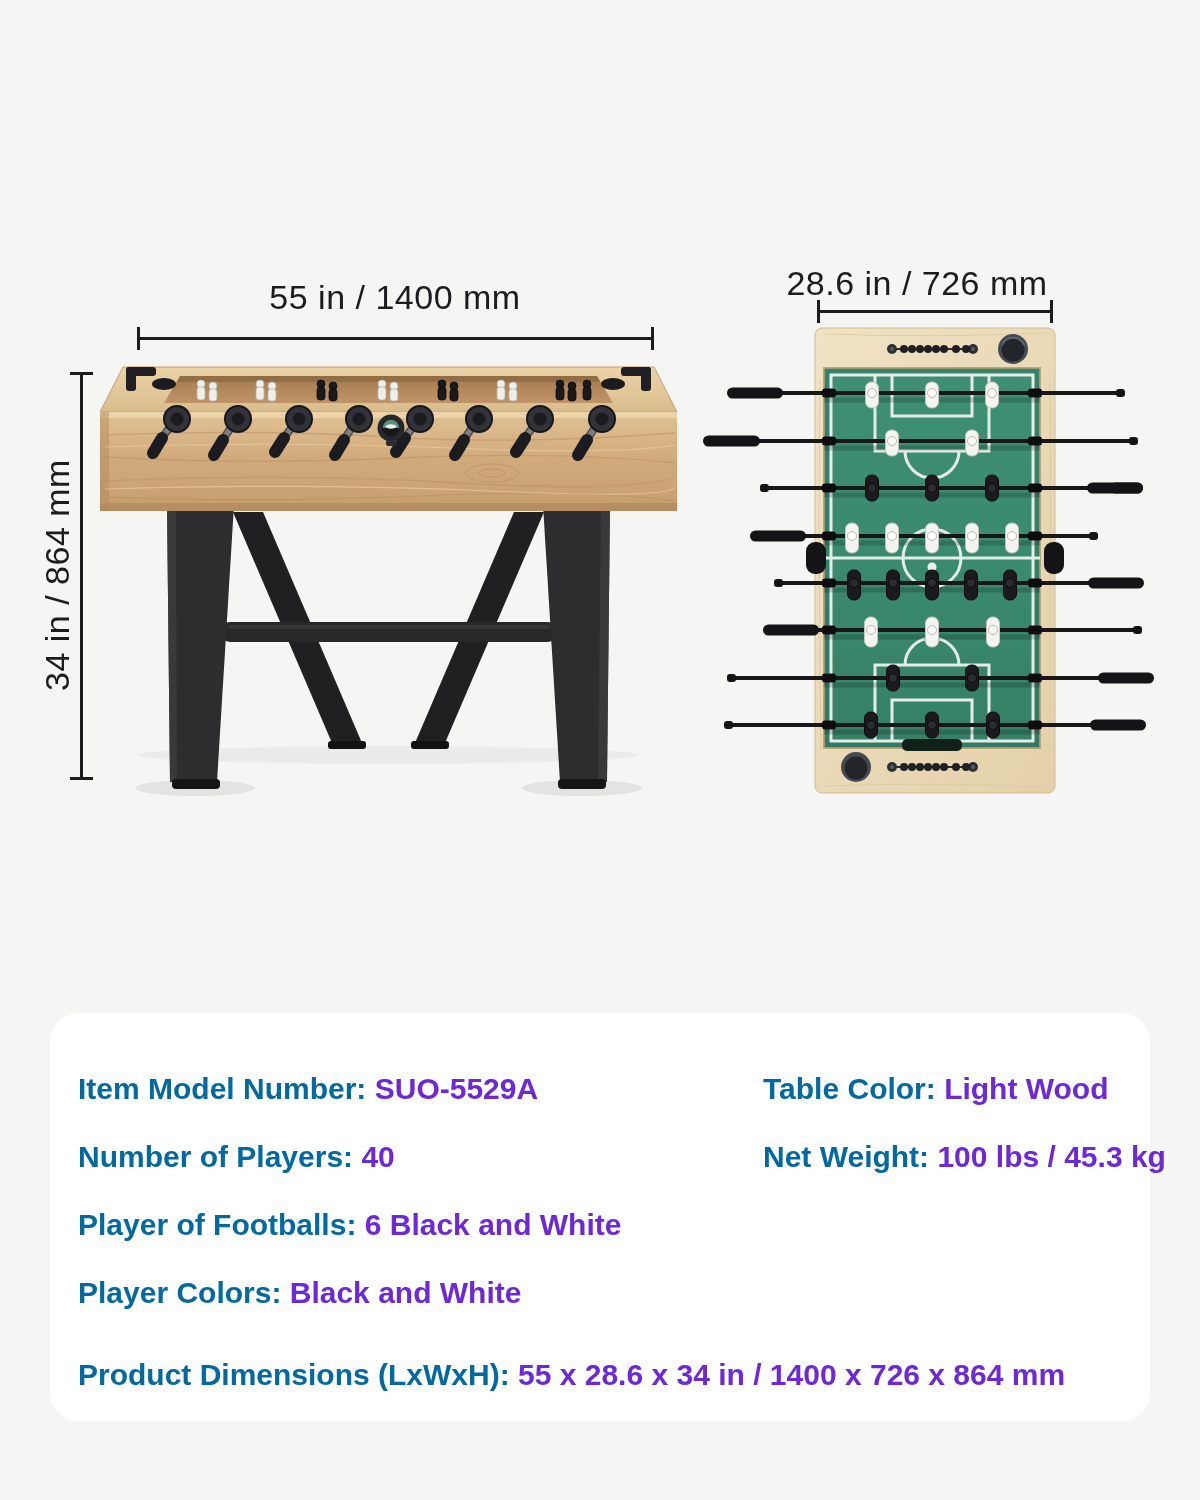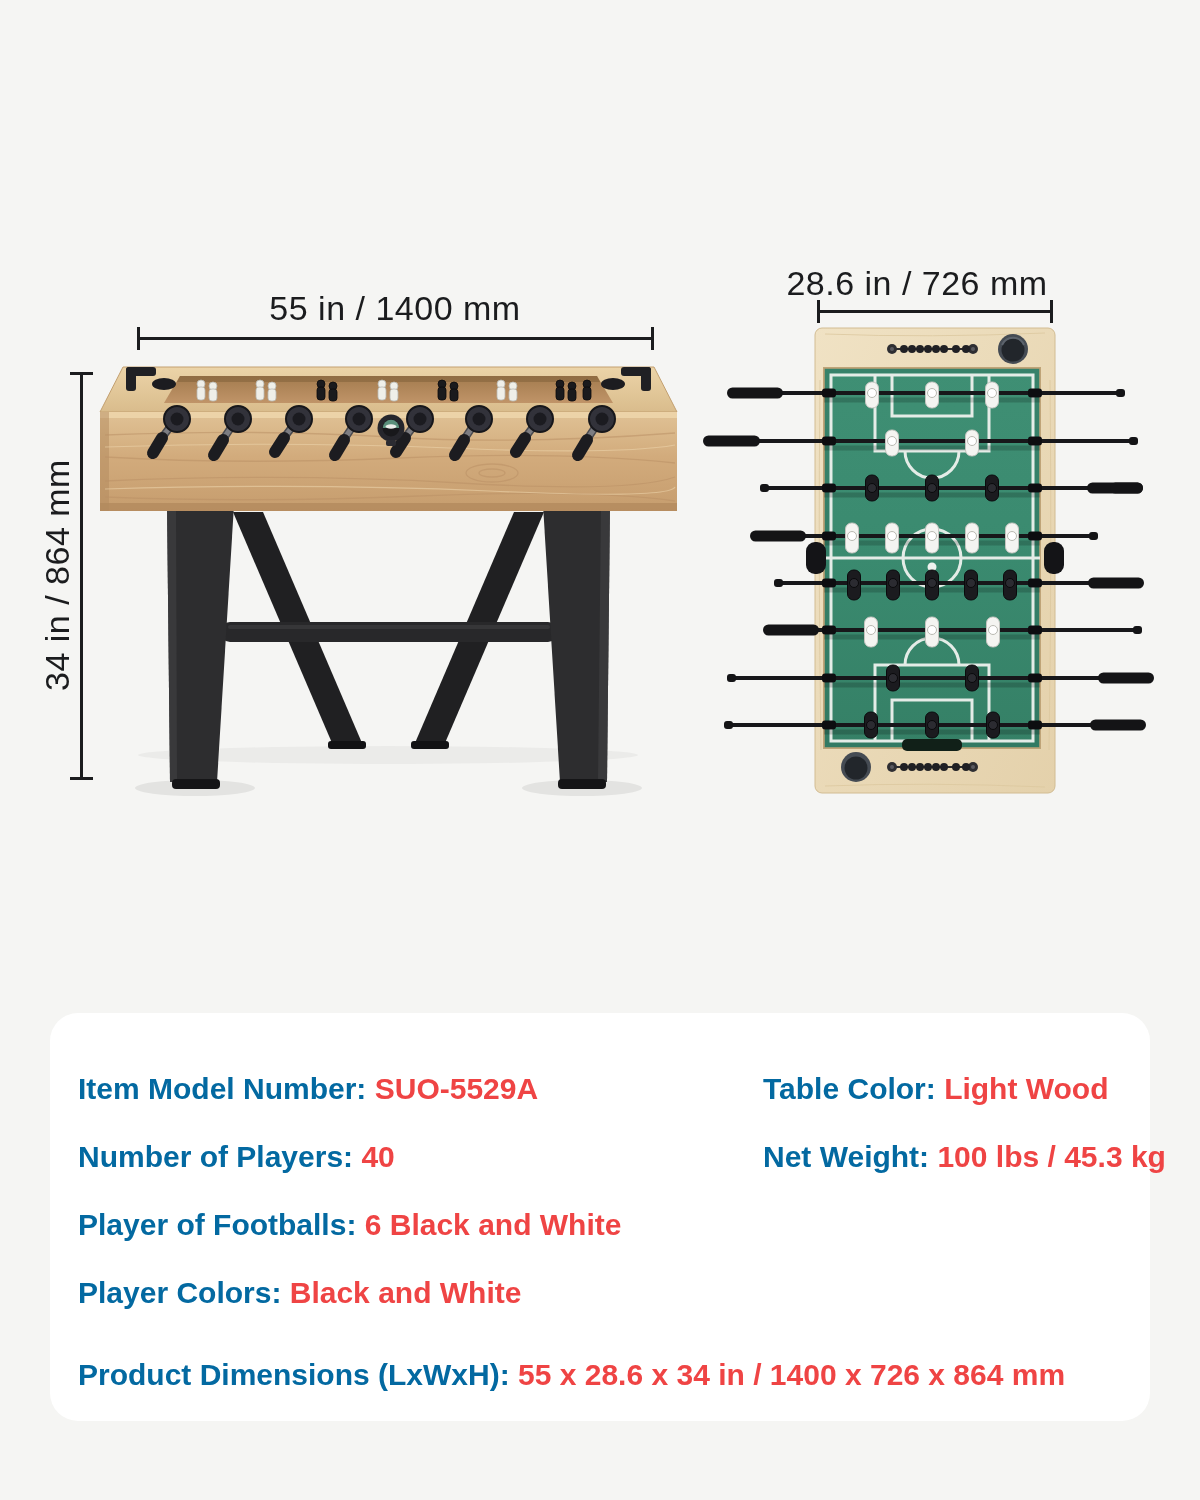--- a/index.html
+++ b/index.html
@@ -16,30 +16,30 @@
   .dim-line-v { position:absolute; width:3px; background:#1b1c1e; }
   .dim-line-v .tick { position:absolute; width:23px; height:3px; left:-10px; background:#1b1c1e; }
   .dim-line-v .tick.t-top { top:0; } .dim-line-v .tick.t-bottom { bottom:0; }
 
   .illus { position:absolute; }
 
   
   .spec-card { position:absolute; left:50px; top:1013px; width:1100px; height:408px; background:#ffffff; border-radius:28px; }
   .spec-row { position:absolute; font-size:30px; line-height:38px; white-space:nowrap; }
   .spec-label { color:#0369a1; font-weight:700; }
-  .spec-value { color:#ef4444; font-weight:700; }
+  .spec-value { color:#6d28d9; font-weight:700; }
   .col-l { left:28px; } .col-r { left:713px; }
   .r1 { top:57px; } .r2 { top:125px; } .r3 { top:193px; } .r4 { top:261px; } .r5 { top:343px; }
 </style>
 </head>
 <body>
 
 <div class="page">
 
-  <div class="dim-label" style="left:135px; top:289px; width:520px;">55 in / 1400 mm</div>
+  <div class="dim-label" style="left:135px; top:278px; width:520px;">55 in / 1400 mm</div>
   <div class="dim-line-h" style="left:137px; top:337px; width:517px;">
     <span class="tick t-left"></span>
     <span class="tick t-right"></span>
   </div>
 
   <div class="dim-label-v">34 in / 864 mm</div>
   <div class="dim-line-v" style="left:80px; top:372px; height:408px;">
     <span class="tick t-top"></span>
     <span class="tick t-bottom"></span>
   </div>

